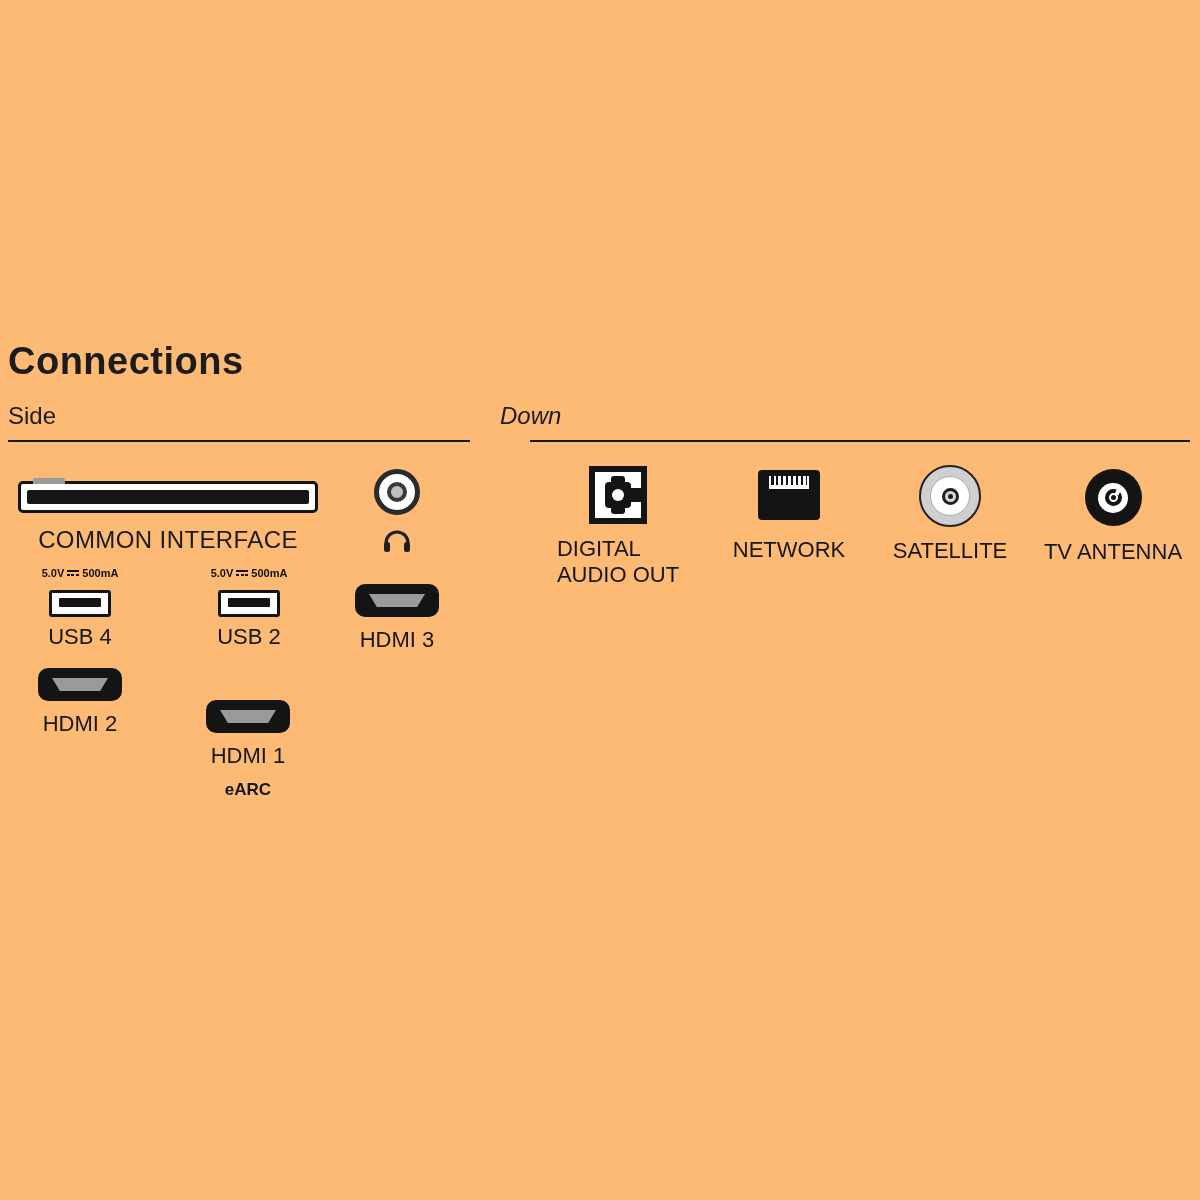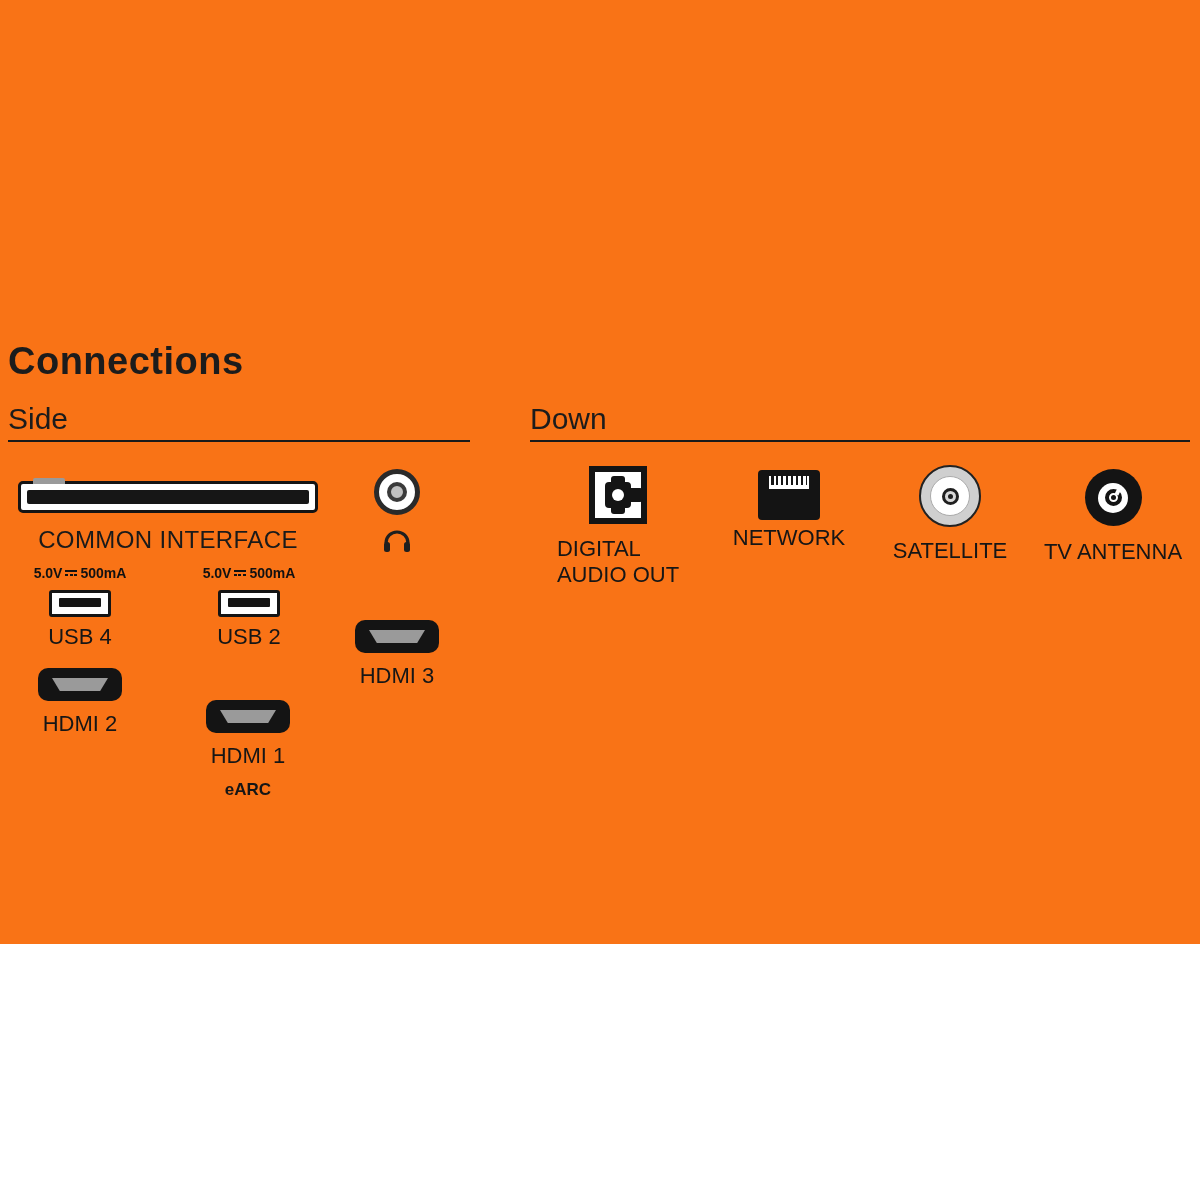--- a/index.html
+++ b/index.html
@@ -1,28 +1,28 @@
 <!DOCTYPE html>
 <html><head>
 <meta charset="utf-8">
 <style>
   html,body{margin:0;padding:0;background:#fff;}
   .canvas{
-    position:relative;width:1200px;height:944px;background:#f97316;
+    position:relative;width:1200px;height:1200px;background:#fdba74;
     font-family:"Liberation Sans",sans-serif;color:#1a1a1a;overflow:hidden;
   }
   .title{
     position:absolute;left:8px;top:340px;margin:0;
     font-size:38px;font-weight:600;letter-spacing:.5px;color:#1c1c1c;
   }
   .section-label{
-    position:absolute;top:402px;font-size:30px;font-weight:400;color:#1c1c1c;
+    position:absolute;top:402px;font-size:24px;font-weight:400;color:#1c1c1c;
   }
   .section-label.side{left:8px;}
-  .section-label.down{left:530px;}
+  .section-label.down{left:500px;font-style:italic;}
   .rule{position:absolute;top:440px;height:0;border-top:2px solid #1a1a1a;}
   .rule.side{left:8px;width:462px;}
   .rule.down{left:530px;width:660px;}
 
   .col{position:absolute;display:flex;flex-direction:column;align-items:center;}
 
   
   .ci-group{left:18px;top:481px;width:300px;}
   .ci-slot{
     width:300px;height:32px;box-sizing:border-box;border:3px solid #141414;
@@ -43,36 +43,36 @@
     border:5px solid #2a2a2a;background:#fff;display:flex;align-items:center;justify-content:center;
   }
   .jack-core{
     width:20px;height:20px;box-sizing:border-box;border-radius:50%;
     border:4px solid #3a3a3a;background:#c0c0c0;
   }
 
   
   .usb1-col{left:15px;top:565px;width:130px;}
   .usb2-col{left:184px;top:565px;width:130px;}
-  .power-label{display:flex;align-items:center;font-size:14px;font-weight:700;color:#111;height:16px;white-space:nowrap;}
+  .power-label{display:flex;align-items:center;font-size:11px;font-weight:700;color:#111;height:16px;white-space:nowrap;}
   .dc-symbol{display:inline-block;width:14px;height:10px;margin:0 2px;position:relative;}
   .dc-symbol::before{content:'';position:absolute;top:2px;left:1px;right:1px;height:2px;background:#111;}
   .dc-symbol::after{
     content:'';position:absolute;bottom:2px;left:1px;width:12px;height:2px;
     background:linear-gradient(to right,#111 0 3px,transparent 3px 4.5px,#111 4.5px 7.5px,transparent 7.5px 9px,#111 9px 12px);
   }
   .usb-port{
     margin-top:9px;width:62px;height:27px;box-sizing:border-box;border:3px solid #141414;
     border-radius:3px;background:#fff;display:flex;align-items:center;justify-content:center;
   }
   .usb-inner{width:42px;height:9px;background:#141414;border-radius:1px;margin-top:-2px;}
   .port-label{margin-top:7px;font-size:22px;color:#161616;white-space:nowrap;}
 
   
-  .hdmi3-col{left:337px;top:620px;width:120px;justify-content:flex-end;}
+  .hdmi3-col{left:337px;top:584px;width:120px;justify-content:flex-end;}
   .hdmi2-col{left:20px;top:668px;width:120px;justify-content:center;}
   .hdmi1-col{left:188px;top:700px;width:120px;}
   .hdmi-port{
     width:84px;height:33px;background:#141414;border-radius:10px;
     display:flex;align-items:center;justify-content:center;
   }
   .hdmi-inner{
     width:56px;height:13px;background:#9a9a9a;
     clip-path:polygon(0 0,100% 0,86% 100%,14% 100%);
   }
@@ -95,21 +95,21 @@
   .two-line-label{margin-top:12px;font-size:22px;line-height:1.18;text-align:left;color:#161616;white-space:nowrap;}
 
   
   .network-col{left:724px;top:470px;width:130px;}
   .rj45{width:62px;height:50px;background:#141414;border-radius:4px;position:relative;}
   .rj45::before{content:'';position:absolute;top:6px;left:11px;width:40px;height:13px;background:#fff;}
   .rj45::after{
     content:'';position:absolute;top:6px;left:13px;width:36px;height:9px;
     background:repeating-linear-gradient(to right,#141414 0 2.5px,transparent 2.5px 5px);
   }
-  .single-label{margin-top:5px;font-size:22px;color:#161616;white-space:nowrap;}
+  .single-label{margin-top:17px;font-size:22px;color:#161616;white-space:nowrap;}
 
   
   .satellite-col{left:884px;top:465px;width:132px;}
   .fconn{
     width:62px;height:62px;box-sizing:border-box;border-radius:50%;background:#cfcfcf;
     border:2px solid #222;display:flex;align-items:center;justify-content:center;
   }
   .fconn-mid{
     width:40px;height:40px;border-radius:50%;background:#fff;border:1px solid #aaa;
     box-sizing:border-box;display:flex;align-items:center;justify-content:center;

